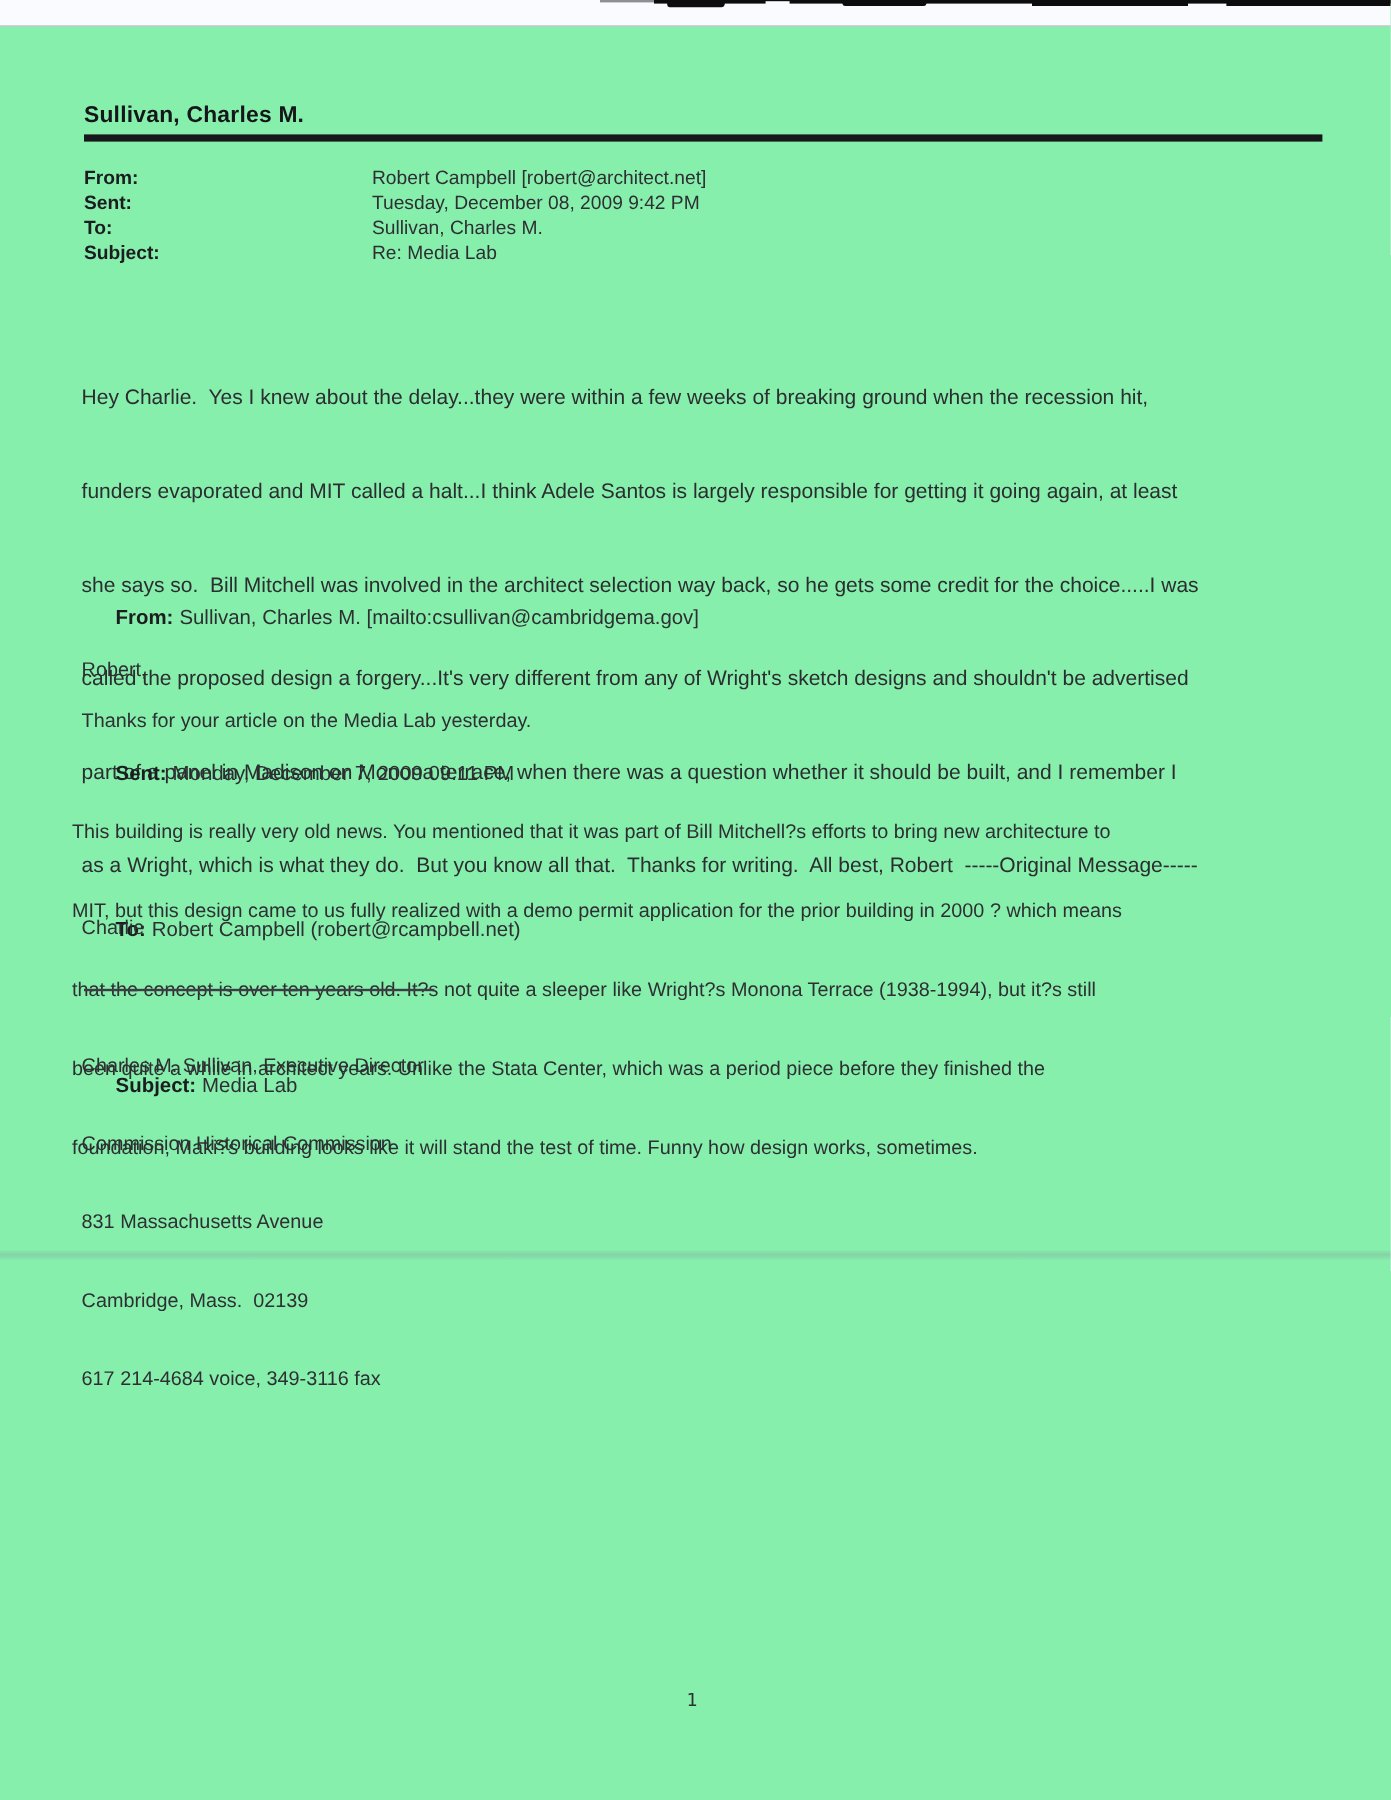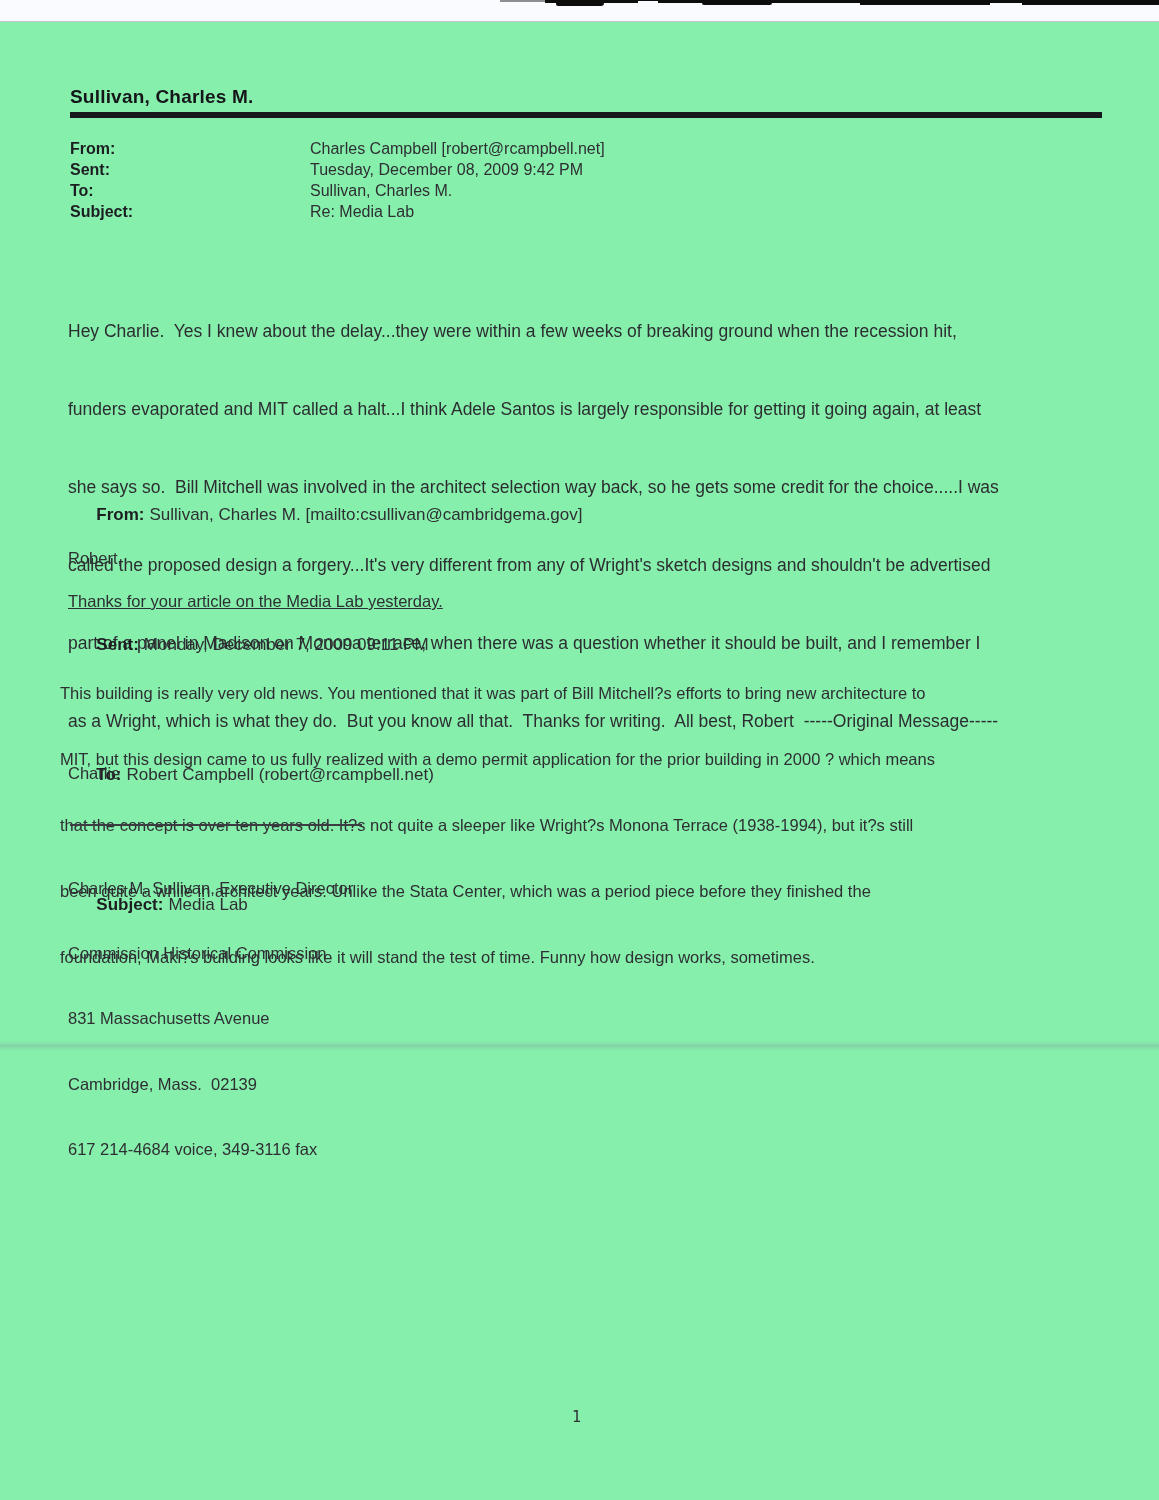--- a/index.html
+++ b/index.html
@@ -78,21 +78,21 @@
     left: 68px; top: 424px;
     width: 1045px;
     font-size: 17px;
     line-height: 26px;
     white-space: pre-wrap;
   }
   .q-label { font-weight: 700; color: #1c1d21; }
   .q-value { margin-left: 5px; }
 
   .salutation { position: absolute; left: 68px; top: 549px; font-size: 16.5px; }
-  .para1      { position: absolute; left: 68px; top: 592px; font-size: 16.5px; white-space: pre-wrap; text-decoration: underline; }
+  .para1      { position: absolute; left: 68px; top: 592px; font-size: 16.5px; white-space: pre-wrap; }
   .para2 {
     position: absolute;
     left: 60px; top: 638px;
     width: 1045px;
     font-size: 16.5px;
     line-height: 22px;
     white-space: pre-wrap;
   }
   .closing { position: absolute; left: 68px; top: 764px; font-size: 16.5px; }
 
@@ -144,21 +144,21 @@
     <div class="scan-mark mark-e"></div>
     <div class="scan-mark mark-gap"></div>
   </div>
 
   <div class="title">Sullivan, Charles M.</div>
   <div class="title-rule"></div>
 
   <div class="fields">
     <div class="field-row">
       <span class="field-label">From:</span>
-      <span class="field-value">Charles Campbell [robert@rcampbell.net]</span>
+      <span class="field-value">Robert Campbell [robert@architect.net]</span>
     </div>
     <div class="field-row">
       <span class="field-label">Sent:</span>
       <span class="field-value">Tuesday, December 08, 2009 9:42 PM</span>
     </div>
     <div class="field-row">
       <span class="field-label">To:</span>
       <span class="field-value">Sullivan, Charles M.</span>
     </div>
     <div class="field-row">

